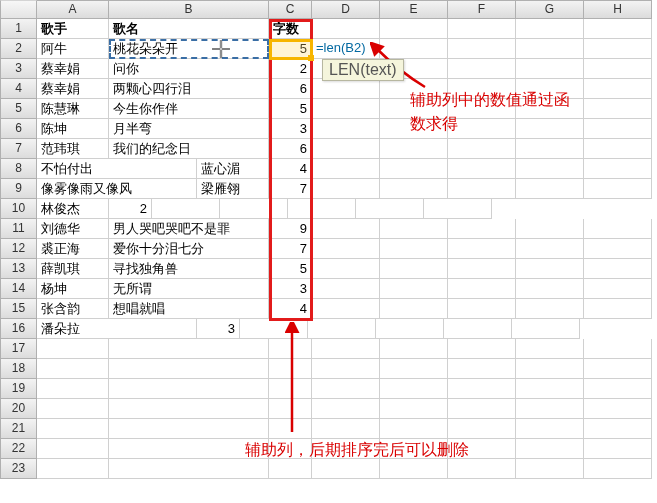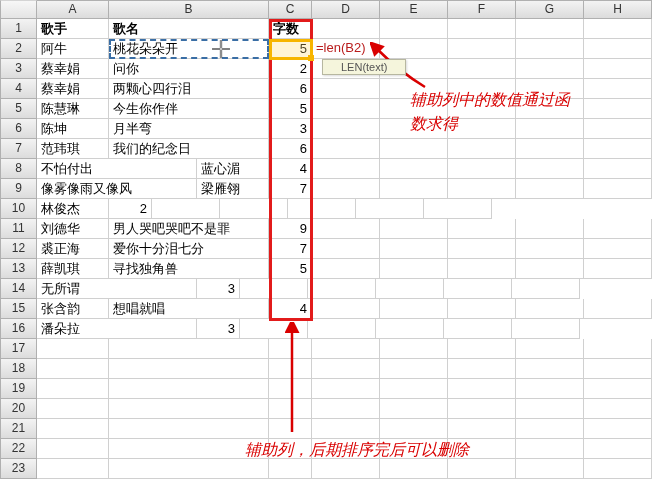--- a/index.html
+++ b/index.html
@@ -96,52 +96,51 @@
     border: 3px solid #e21b1b;
     pointer-events: none;
     z-index: 3;
   }
 
   
   .formula-tip {
     position: absolute;
     left: 316px; top: 40px;
     font-size: 13px;
-    color: #b91c1c;
+    color: #0369a1;
     z-index: 6;
     white-space: nowrap;
   }
   .hint-box {
     position: absolute;
     left: 322px; top: 59px;
     background: #f5f5dc;
     border: 1px solid #b7b7a0;
-    padding: 1px 18px;
-    font-size: 11px;
+    padding: 1px 6px;
+    font-size: 16px;
     color: #555;
     z-index: 6;
     box-shadow: 1px 1px 2px rgba(0,0,0,0.15);
   }
 
   .cursor-cross {
     position: absolute;
     left: 210px; top: 38px;
     width: 22px; height: 22px;
     z-index: 7;
     pointer-events:none;
   }
   .cursor-cross svg { width:22px; height:22px; }
 
   .annot {
     position: absolute;
     color: #d90000;
     font-size: 16px;
     line-height: 1.5;
     white-space: nowrap;
-    font-style: italic;
   }
   .annot1 { left: 410px; top: 88px; }
   .annot2 { left: 245px; top: 438px; }
 
   .arrow {
     position: absolute;
     pointer-events: none;
     z-index: 4;
   }
 </style>
@@ -300,20 +299,21 @@
         <div class="cell wB">寻找独角兽</div>
         <div class="cell wC num">5</div>
         <div class="cell wD"></div>
         <div class="cell wE"></div>
         <div class="cell wF"></div>
         <div class="cell wG"></div>
         <div class="cell wH"></div>
       </div>
       <div class="row">
         <div class="rowhdr">14</div>
+        <div class="cell wA">杨坤</div>
         <div class="cell wB">无所谓</div>
         <div class="cell wC num">3</div>
         <div class="cell wD"></div>
         <div class="cell wE"></div>
         <div class="cell wF"></div>
         <div class="cell wG"></div>
         <div class="cell wH"></div>
       </div>
       <div class="row">
         <div class="rowhdr">15</div>

